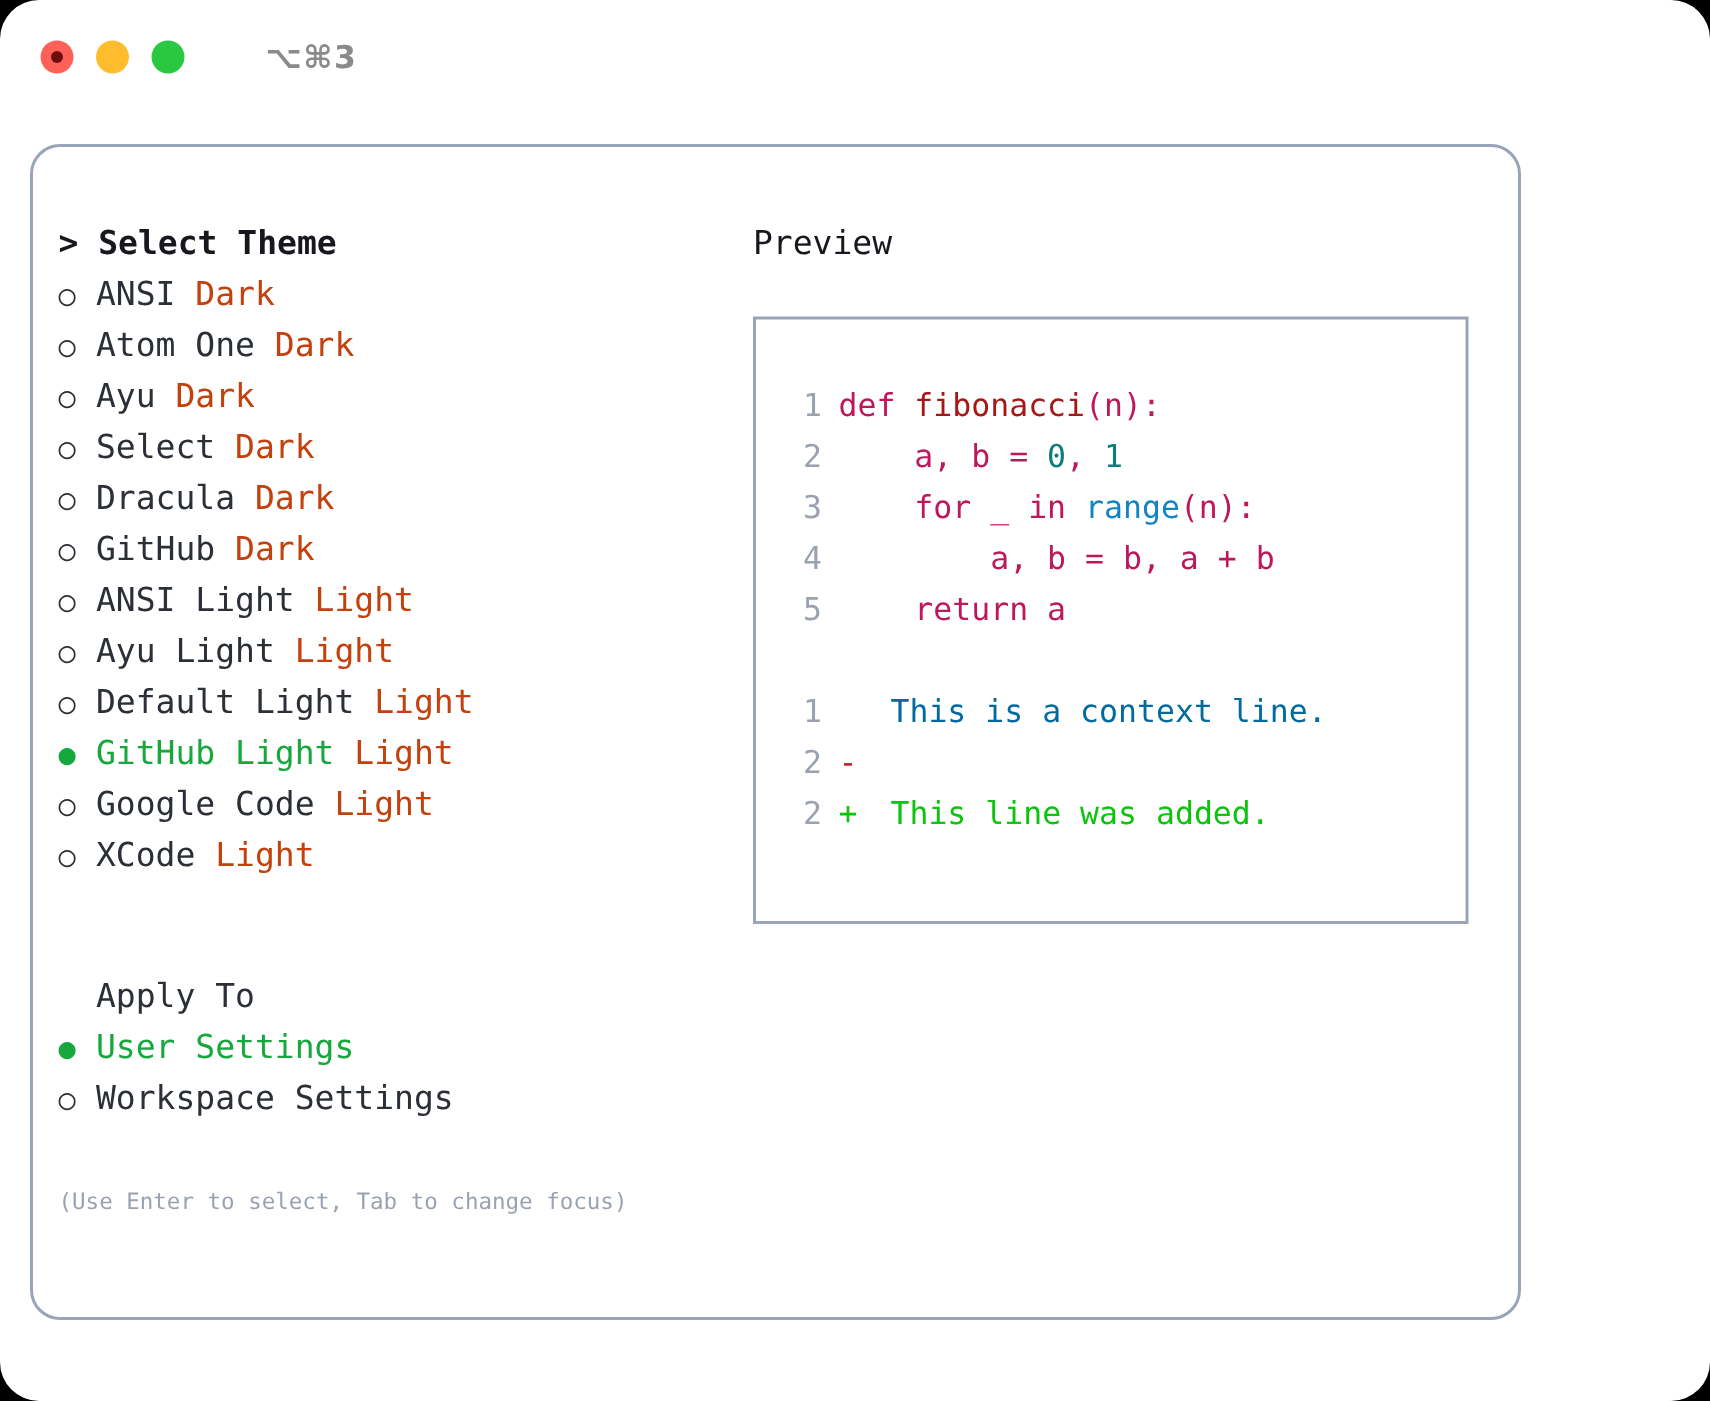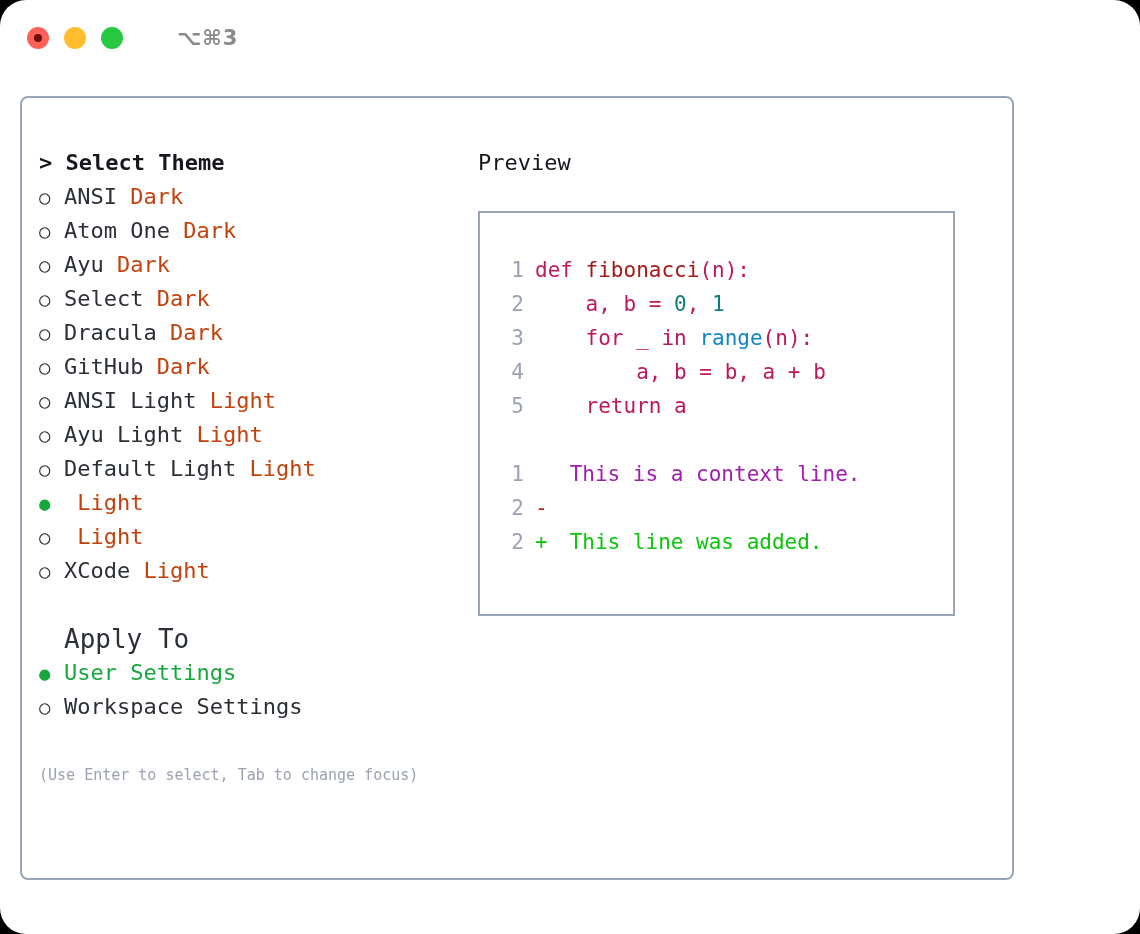--- a/index.html
+++ b/index.html
@@ -60,21 +60,21 @@
     font-family: "DejaVu Sans", "Liberation Sans", sans-serif;
   }
 
   
   .panel {
     position: absolute;
     left: 20px; top: 96px;
     width: 994px;
     height: 784px;
     border: 2px solid #9aa4b8;
-    border-radius: 8px;
+    border-radius: 20px;
     background: #ffffff;
   }
 
   .columns {
     position: absolute;
     left: 0; top: 0;
     width: 100%; height: 100%;
   }
 
   
@@ -109,45 +109,46 @@
     font-size: 19px;
   }
   .opt.selected .marker { color: #16a83c; }
   .opt.selected .label  { color: #16a83c; }
   .opt .label { color: #2b2f36; }
   .opt .suffix { color: #c2410c; }
 
   .group-head {
     display: flex;
     align-items: baseline;
-    font-size: 26px;
+    font-size: 22px;
     line-height: 34px;
     color: #2b2f36;
     white-space: pre;
+    margin-top: 26px;
   }
   .group-head .marker {
     display: inline-block;
     width: 25px;
     flex: 0 0 25px;
   }
 
   .spacer { height: 34px; }
 
   .hint {
     margin-top: 34px;
     font-size: 15px;
     line-height: 34px;
     color: #9aa2b0;
     width: 400px;
   }
 
   
   .right-col {
     position: absolute;
-    left: 456px;
+    left: 480px;
     top: 48px;
     width: 490px;
   }
   .preview-title {
     font-size: 22px;
     color: #16181d;
     line-height: 34px;
   }
   .preview-box {
     margin-top: 31px;
@@ -180,21 +181,21 @@
   .tok-call { color: #1184c4; }
 
   .blank-gap { height: 34px; }
 
   .diff-sign {
     display: inline-block;
     width: 22px;
     flex: 0 0 22px;
   }
   .diff-ctx  .diff-sign,
-  .diff-ctx  .diff-text { color: #a21caf; }
+  .diff-ctx  .diff-text { color: #0369a1; }
   .diff-del  .diff-sign,
   .diff-del  .diff-text { color: #c41a16; }
   .diff-add  .diff-sign,
   .diff-add  .diff-text { color: #0bc40b; }
 </style>
 </head>
 <body>
 
 <div class="window">
 
@@ -274,26 +275,28 @@
 
         <div class="opt">
           <span class="marker">○</span>
           <span class="label">Default Light</span>
           <span class="suffix">&nbsp;</span>
           <span class="suffix">Light</span>
         </div>
 
         <div class="opt selected">
           <span class="marker">●</span>
-          <span class="suffix">&nbsp;</span>
-          <span class="suffix">Light</span>
-        </div>
-
-        <div class="opt">
-          <span class="marker">○</span>
+          <span class="label">GitHub Light</span>
+          <span class="suffix">&nbsp;</span>
+          <span class="suffix">Light</span>
+        </div>
+
+        <div class="opt">
+          <span class="marker">○</span>
+          <span class="label">Google Code</span>
           <span class="suffix">&nbsp;</span>
           <span class="suffix">Light</span>
         </div>
 
         <div class="opt">
           <span class="marker">○</span>
           <span class="label">XCode</span>
           <span class="suffix">&nbsp;</span>
           <span class="suffix">Light</span>
         </div>

